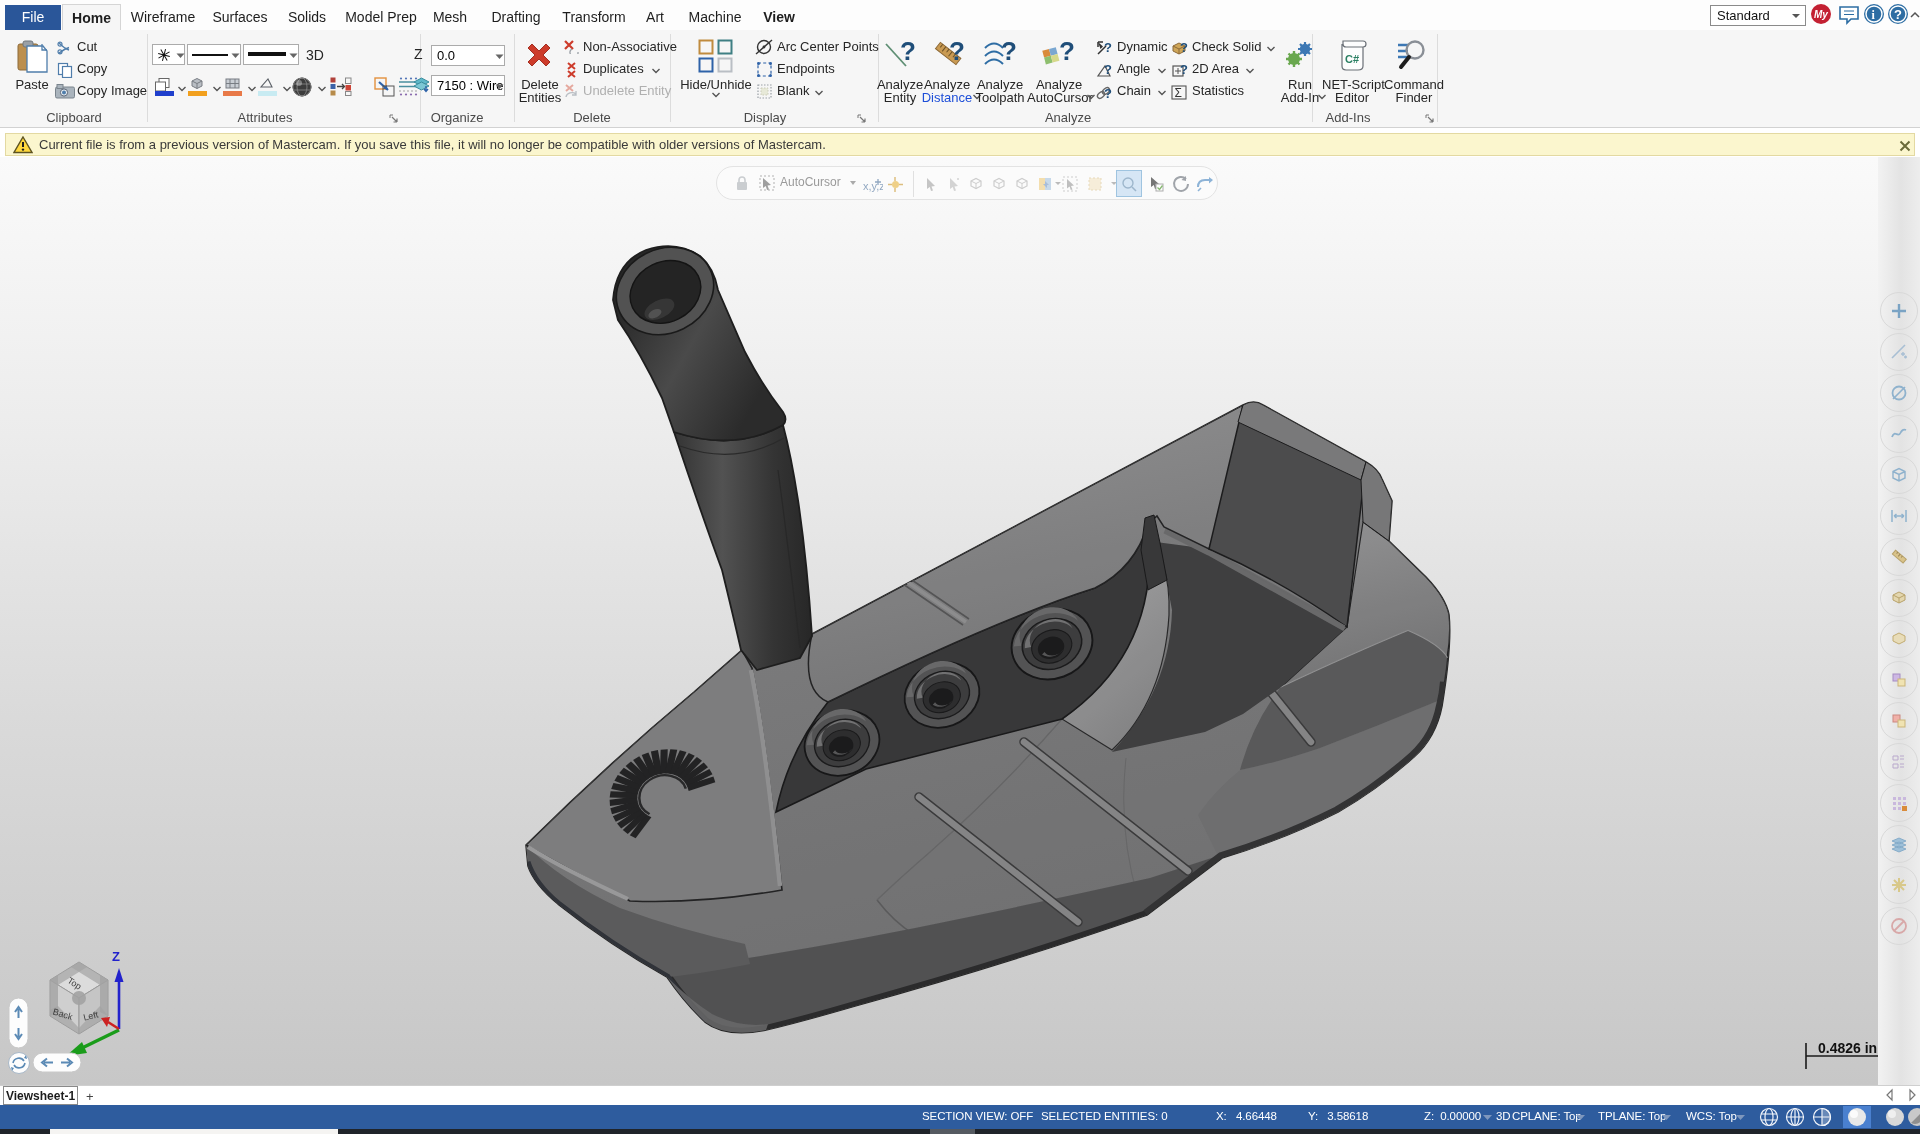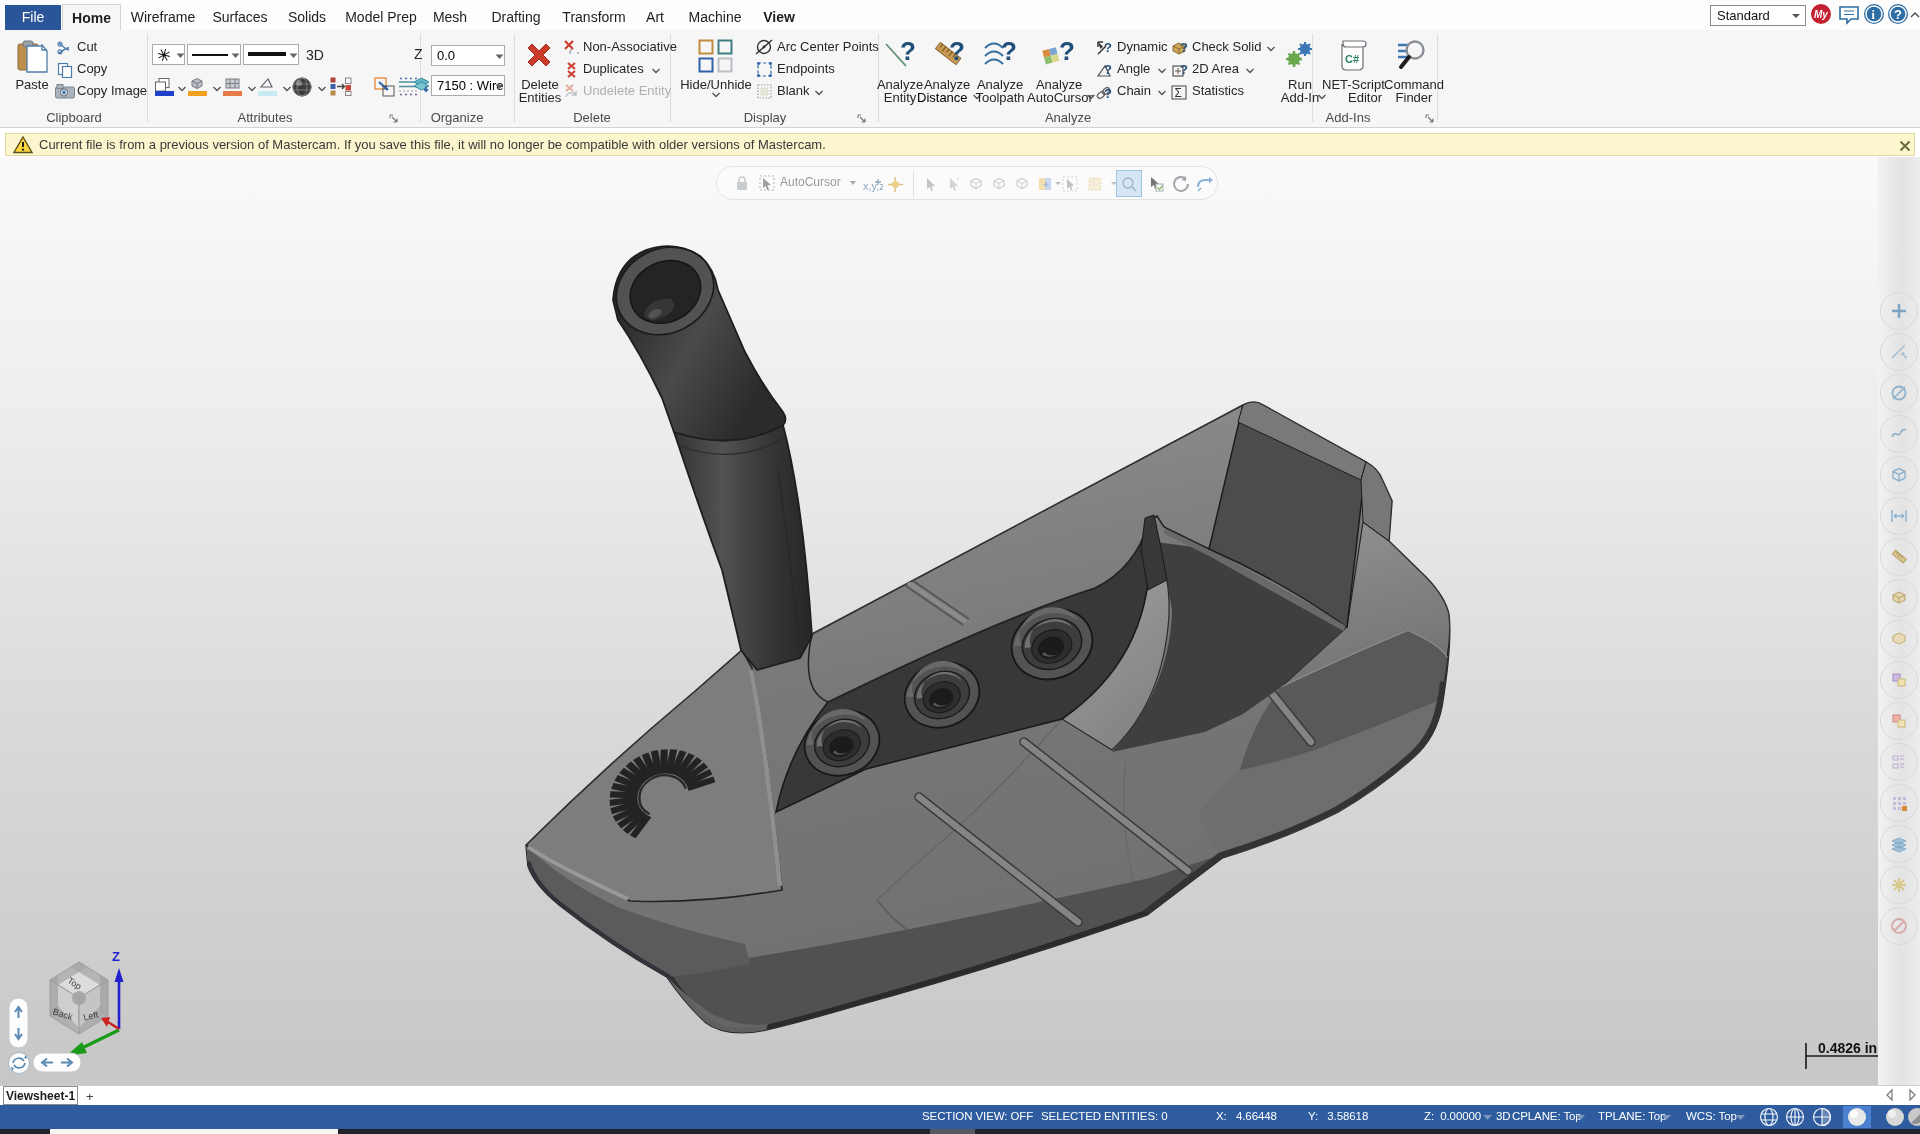--- a/index.html
+++ b/index.html
@@ -283,21 +283,21 @@
         <div style="position:absolute;left:870px;top:47px;width:60px;font-size:13px;color:#262626;text-align:center; white-space:nowrap;">Analyze</div>
         <div style="position:absolute;left:870px;top:60px;width:60px;font-size:13px;color:#262626;text-align:center; white-space:nowrap;">Entity</div>
         <svg width="32" height="30" viewBox="0 0 32 30" style="position:absolute;left:933px;top:10px;">
           <g transform="rotate(38 10 12)">
             <rect x="2" y="6" width="26" height="8" fill="#c99a52" stroke="#8d6a39"></rect>
             <path d="M5 6 L5 10 M9 6 L9 12 M13 6 L13 10 M17 6 L17 12 M21 6 L21 10" stroke="#6d5227" stroke-width="1"></path>
           </g>
           <text x="16" y="20" font-size="26" font-weight="bold" fill="#1f4e79" font-family="Liberation Sans">?</text>
         </svg>
         <div style="position:absolute;left:917px;top:47px;width:60px;font-size:13px;color:#262626;text-align:center; white-space:nowrap;">Analyze</div>
-        <div style="position:absolute;left:917px;top:60px;width:60px;font-size:13px;color:#000000;white-space:nowrap;">Distance</div>
+        <div style="position:absolute;left:917px;top:60px;width:60px;font-size:13px;color:#1d4ed8;text-align:center; white-space:nowrap;">Distance</div>
         <svg width="10" height="8" viewBox="0 0 10 8" style="position:absolute;left:972px;top:63px;">
           <path d="M1.5 2 L5 5.5 L8.5 2" fill="none" stroke="#555" stroke-width="1.4"></path>
         </svg>
         <svg width="36" height="30" viewBox="0 0 36 30" style="position:absolute;left:983px;top:10px;">
           <path d="M2 8 C8 2 14 2 20 8 M2 16 C8 10 14 10 20 16 M2 24 C8 18 14 18 20 24" fill="none" stroke="#2e6da4" stroke-width="2"></path>
           <text x="18" y="20" font-size="26" font-weight="bold" fill="#1f4e79" font-family="Liberation Sans">?</text>
         </svg>
         <div style="position:absolute;left:970px;top:47px;width:60px;font-size:13px;color:#262626;text-align:center; white-space:nowrap;">Analyze</div>
         <div style="position:absolute;left:970px;top:60px;width:60px;font-size:13px;color:#262626;text-align:center; white-space:nowrap;">Toolpath</div>
         <svg width="34" height="30" viewBox="0 0 34 30" style="position:absolute;left:1042px;top:10px;">
@@ -382,21 +382,21 @@
         <div style="position:absolute;left:1270px;top:47px;width:60px;font-size:13px;color:#262626;text-align:center; white-space:nowrap;">Run</div>
         <div style="position:absolute;left:1270px;top:60px;width:60px;font-size:13px;color:#262626;text-align:center; white-space:nowrap;">Add-In</div>
         <svg width="10" height="8" viewBox="0 0 10 8" style="position:absolute;left:1317px;top:63px;">
           <path d="M1.5 2 L5 5.5 L8.5 2" fill="none" stroke="#555" stroke-width="1.4"></path>
         </svg>
         <svg width="30" height="32" viewBox="0 0 30 32" style="position:absolute;left:1337px;top:9px;">
           <path d="M6 2 L26 2 Q29 2 29 5 Q29 8 26 8 L9 8 Q6 8 6 5 Z M9 8 L26 8 L26 27 Q26 31 21 31 L9 31 Q5 31 5 27 L5 5" fill="#fdfdfd" stroke="#6b7077" stroke-width="1.2"></path>
           <text x="8" y="24" font-size="11" font-weight="bold" fill="#2a7f62" font-family="Liberation Sans">C#</text>
         </svg>
         <div style="position:absolute;left:1322px;top:47px;width:60px;font-size:13px;color:#262626;text-align:center; white-space:nowrap;">NET-Script</div>
-        <div style="position:absolute;left:1322px;top:60px;width:60px;font-size:13px;color:#262626;text-align:right; white-space:nowrap;">Editor</div>
+        <div style="position:absolute;left:1322px;top:60px;width:60px;font-size:13px;color:#262626;text-align:center; white-space:nowrap;">Editor</div>
         <svg width="32" height="32" viewBox="0 0 32 32" style="position:absolute;left:1396px;top:9px;">
           <path d="M2 6 L12 6 M2 12 L12 12 M2 18 L12 18" stroke="#3d78b4" stroke-width="2.6"></path>
           <circle cx="19" cy="11" r="8.5" fill="none" stroke="#8a8f96" stroke-width="2.4"></circle>
           <path d="M13 18 L5 28" stroke="#1d1d1d" stroke-width="4" stroke-linecap="round"></path>
         </svg>
         <div style="position:absolute;left:1383px;top:47px;width:62px;font-size:13px;color:#262626;text-align:center; white-space:nowrap;">Command</div>
         <div style="position:absolute;left:1383px;top:60px;width:62px;font-size:13px;color:#262626;text-align:center; white-space:nowrap;">Finder</div>
       </div>
 
   <div id="warnbar"><svg width="20" height="18" viewBox="0 0 20 18" style="position:absolute;left:7px;top:2px;">

